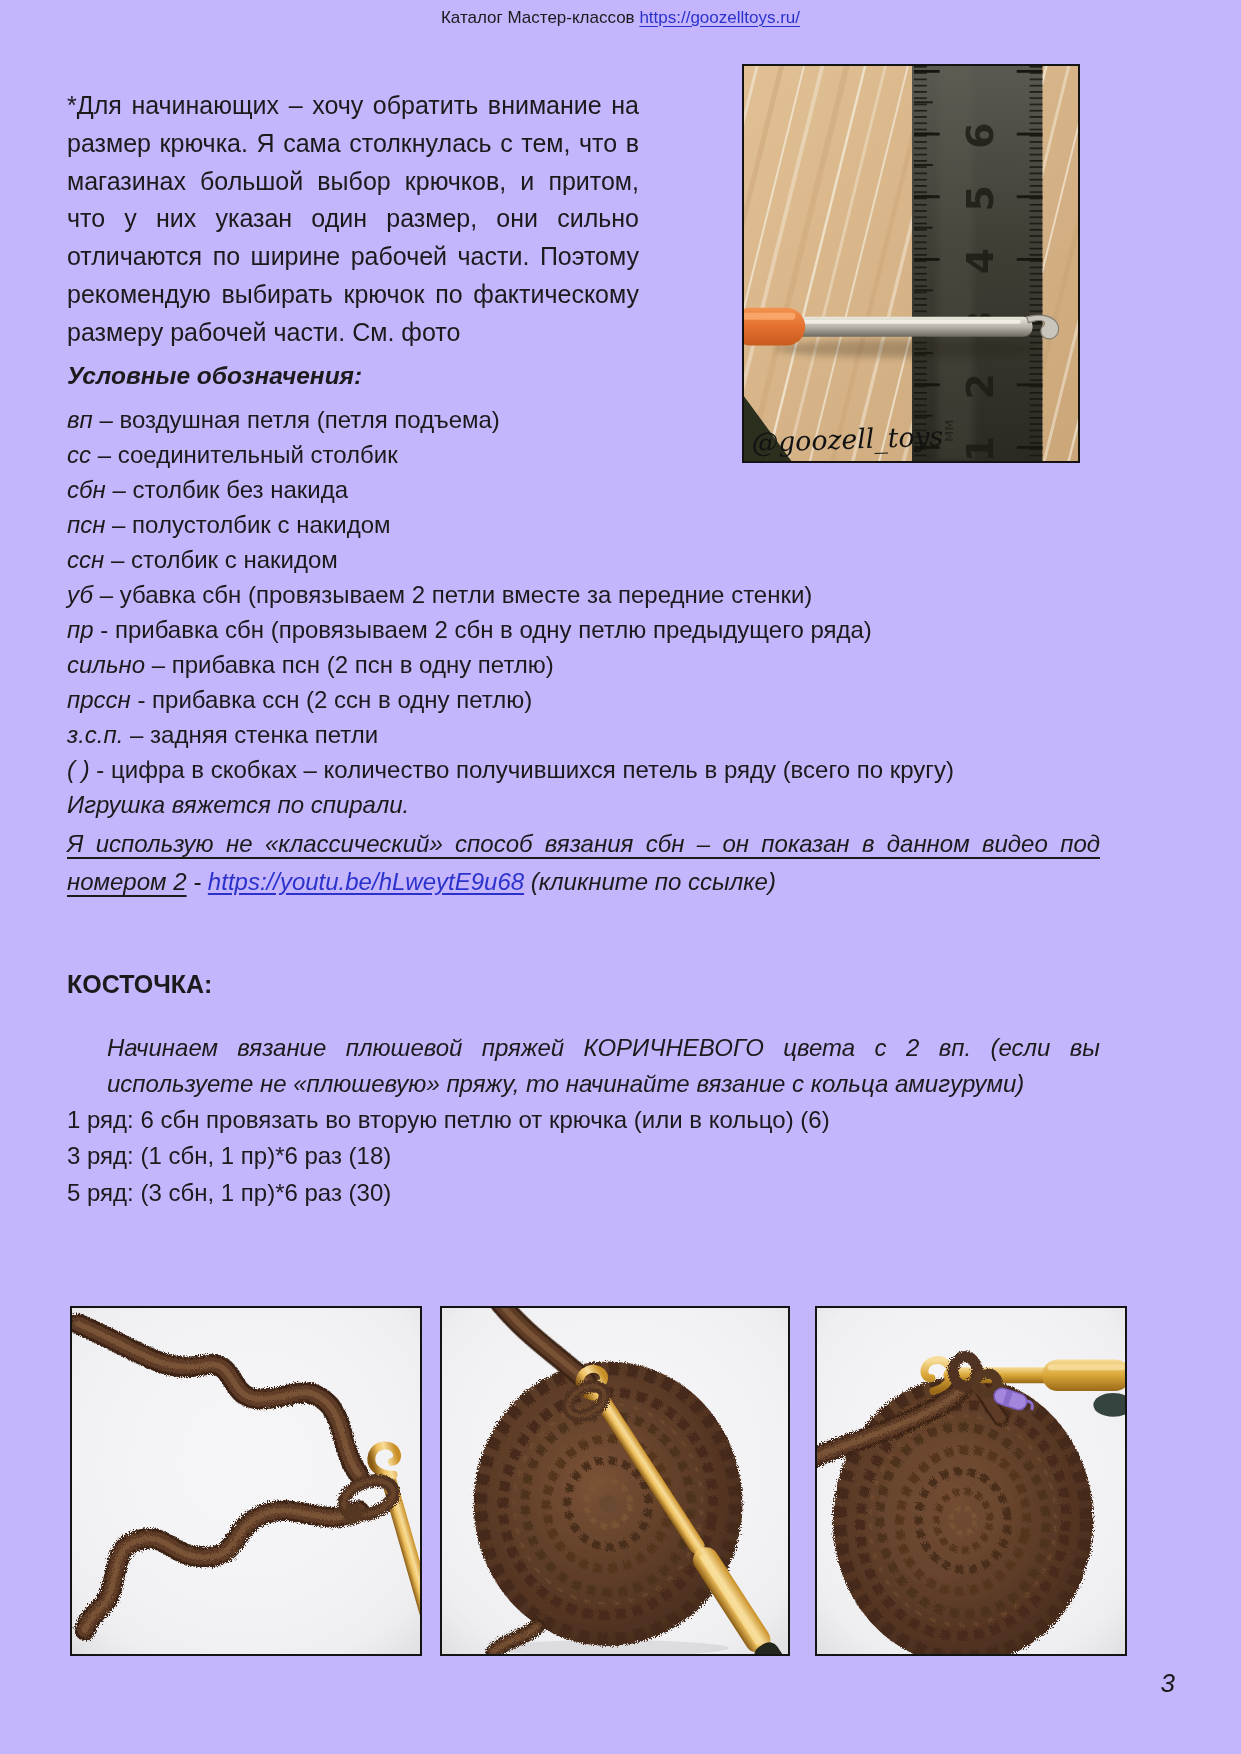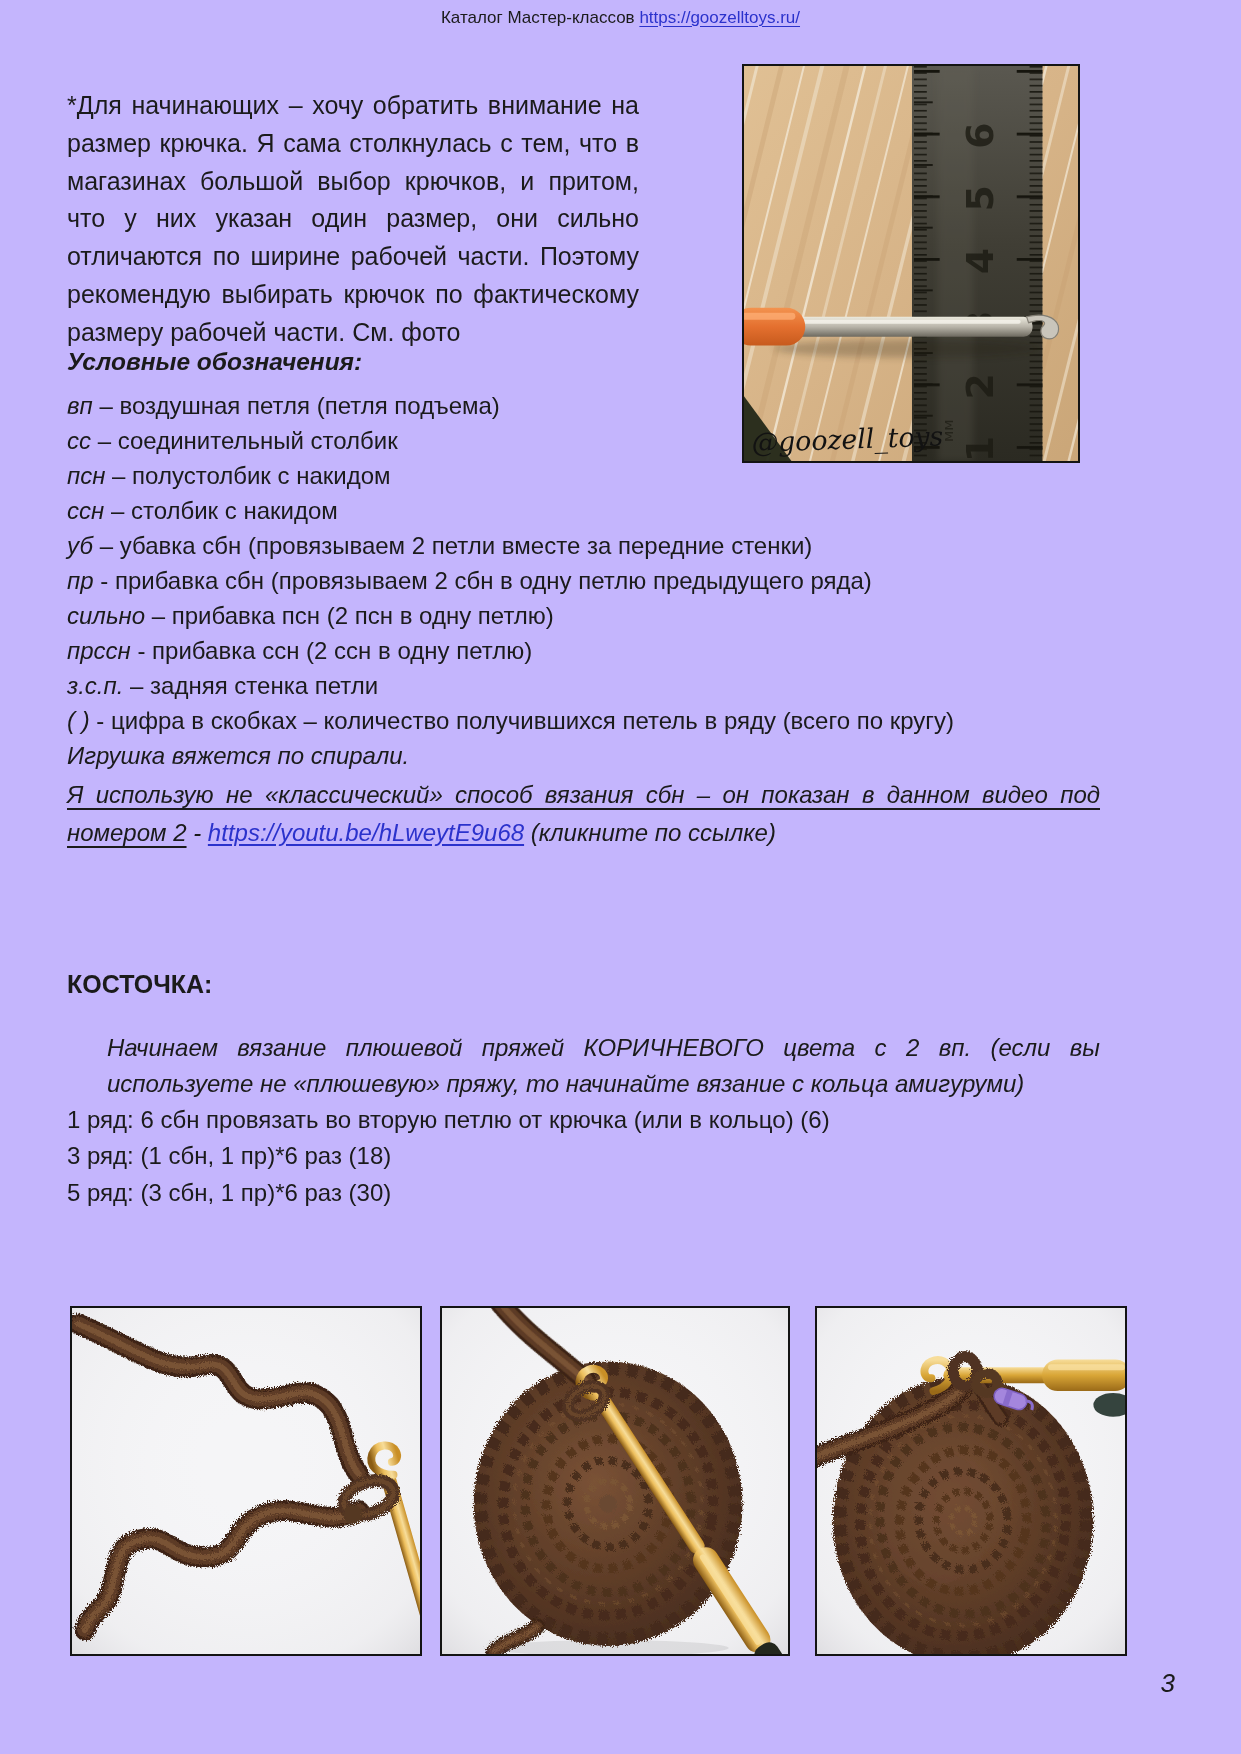--- a/index.html
+++ b/index.html
@@ -25,21 +25,21 @@
   .photo-frame{
     position:absolute;border:2px solid #141414;box-sizing:border-box;
     background:#f5f5f7;
   }
   #rulerPhoto{left:742px;top:64px;width:338px;height:399px;}
   #photoA{left:70px;top:1306px;width:352px;height:350px;}
   #photoB{left:440px;top:1306px;width:350px;height:350px;}
   #photoC{left:815px;top:1306px;width:312px;height:350px;}
   .photo-frame svg{display:block;width:100%;height:100%;}
   .legend{
-    position:absolute;left:67px;top:344px;width:1033px;
+    position:absolute;left:67px;top:358px;width:1033px;
     font-size:24px;line-height:35px;
   }
   .legend-title{font-weight:700;font-style:italic;font-size:24.5px;margin:0 0 9px 0;}
   .legend-line{white-space:nowrap;}
   .it{font-style:italic;}
   .ul{text-decoration:underline;text-underline-offset:5px;text-decoration-thickness:1.5px;}
   .method{font-style:italic;line-height:38px;margin-top:3px;}
   .jline{text-align:justify;text-align-last:justify;}
   .section{
     position:absolute;left:67px;top:970px;width:1033px;
@@ -150,20 +150,21 @@
         <rect x="-6" y="248" width="58" height="7" rx="3.5" fill="#ffb27a" opacity=".7"></rect>
       </g>
       <text x="8" y="388" font-family="'DejaVu Serif',serif" font-style="italic" font-size="27" fill="#121212" transform="rotate(-2 8 388)">@goozell_toys</text>
     </svg>
   </figure>
 
   <div class="legend">
     <p class="legend-title">Условные обозначения:</p>
     <div class="legend-line"><span class="it">вп</span> <span>– воздушная петля (петля подъема)</span></div>
     <div class="legend-line"><span class="it">сс</span> <span>– соединительный столбик</span></div>
+    <div class="legend-line"><span class="it">сбн</span> <span>– столбик без накида</span></div>
     <div class="legend-line"><span class="it">псн</span> <span>– полустолбик с накидом</span></div>
     <div class="legend-line"><span class="it">ссн</span> <span>– столбик с накидом</span></div>
     <div class="legend-line"><span class="it">уб</span> <span>– убавка сбн (провязываем 2 петли вместе за передние стенки)</span></div>
     <div class="legend-line"><span class="it">пр</span> <span>- прибавка сбн (провязываем 2 сбн в одну петлю предыдущего ряда)</span></div>
     <div class="legend-line"><span class="it">сильно</span> <span>– прибавка псн (2 псн в одну петлю)</span></div>
     <div class="legend-line"><span class="it">прссн</span> <span>- прибавка ссн (2 ссн в одну петлю)</span></div>
     <div class="legend-line"><span class="it">з.с.п.</span> <span>– задняя стенка петли</span></div>
     <div class="legend-line"><span class="it">(  )</span> <span>- цифра в скобках – количество получившихся петель в ряду (всего по кругу)</span></div>
     <div class="legend-line it">Игрушка вяжется по спирали.</div>
     <div class="method">

